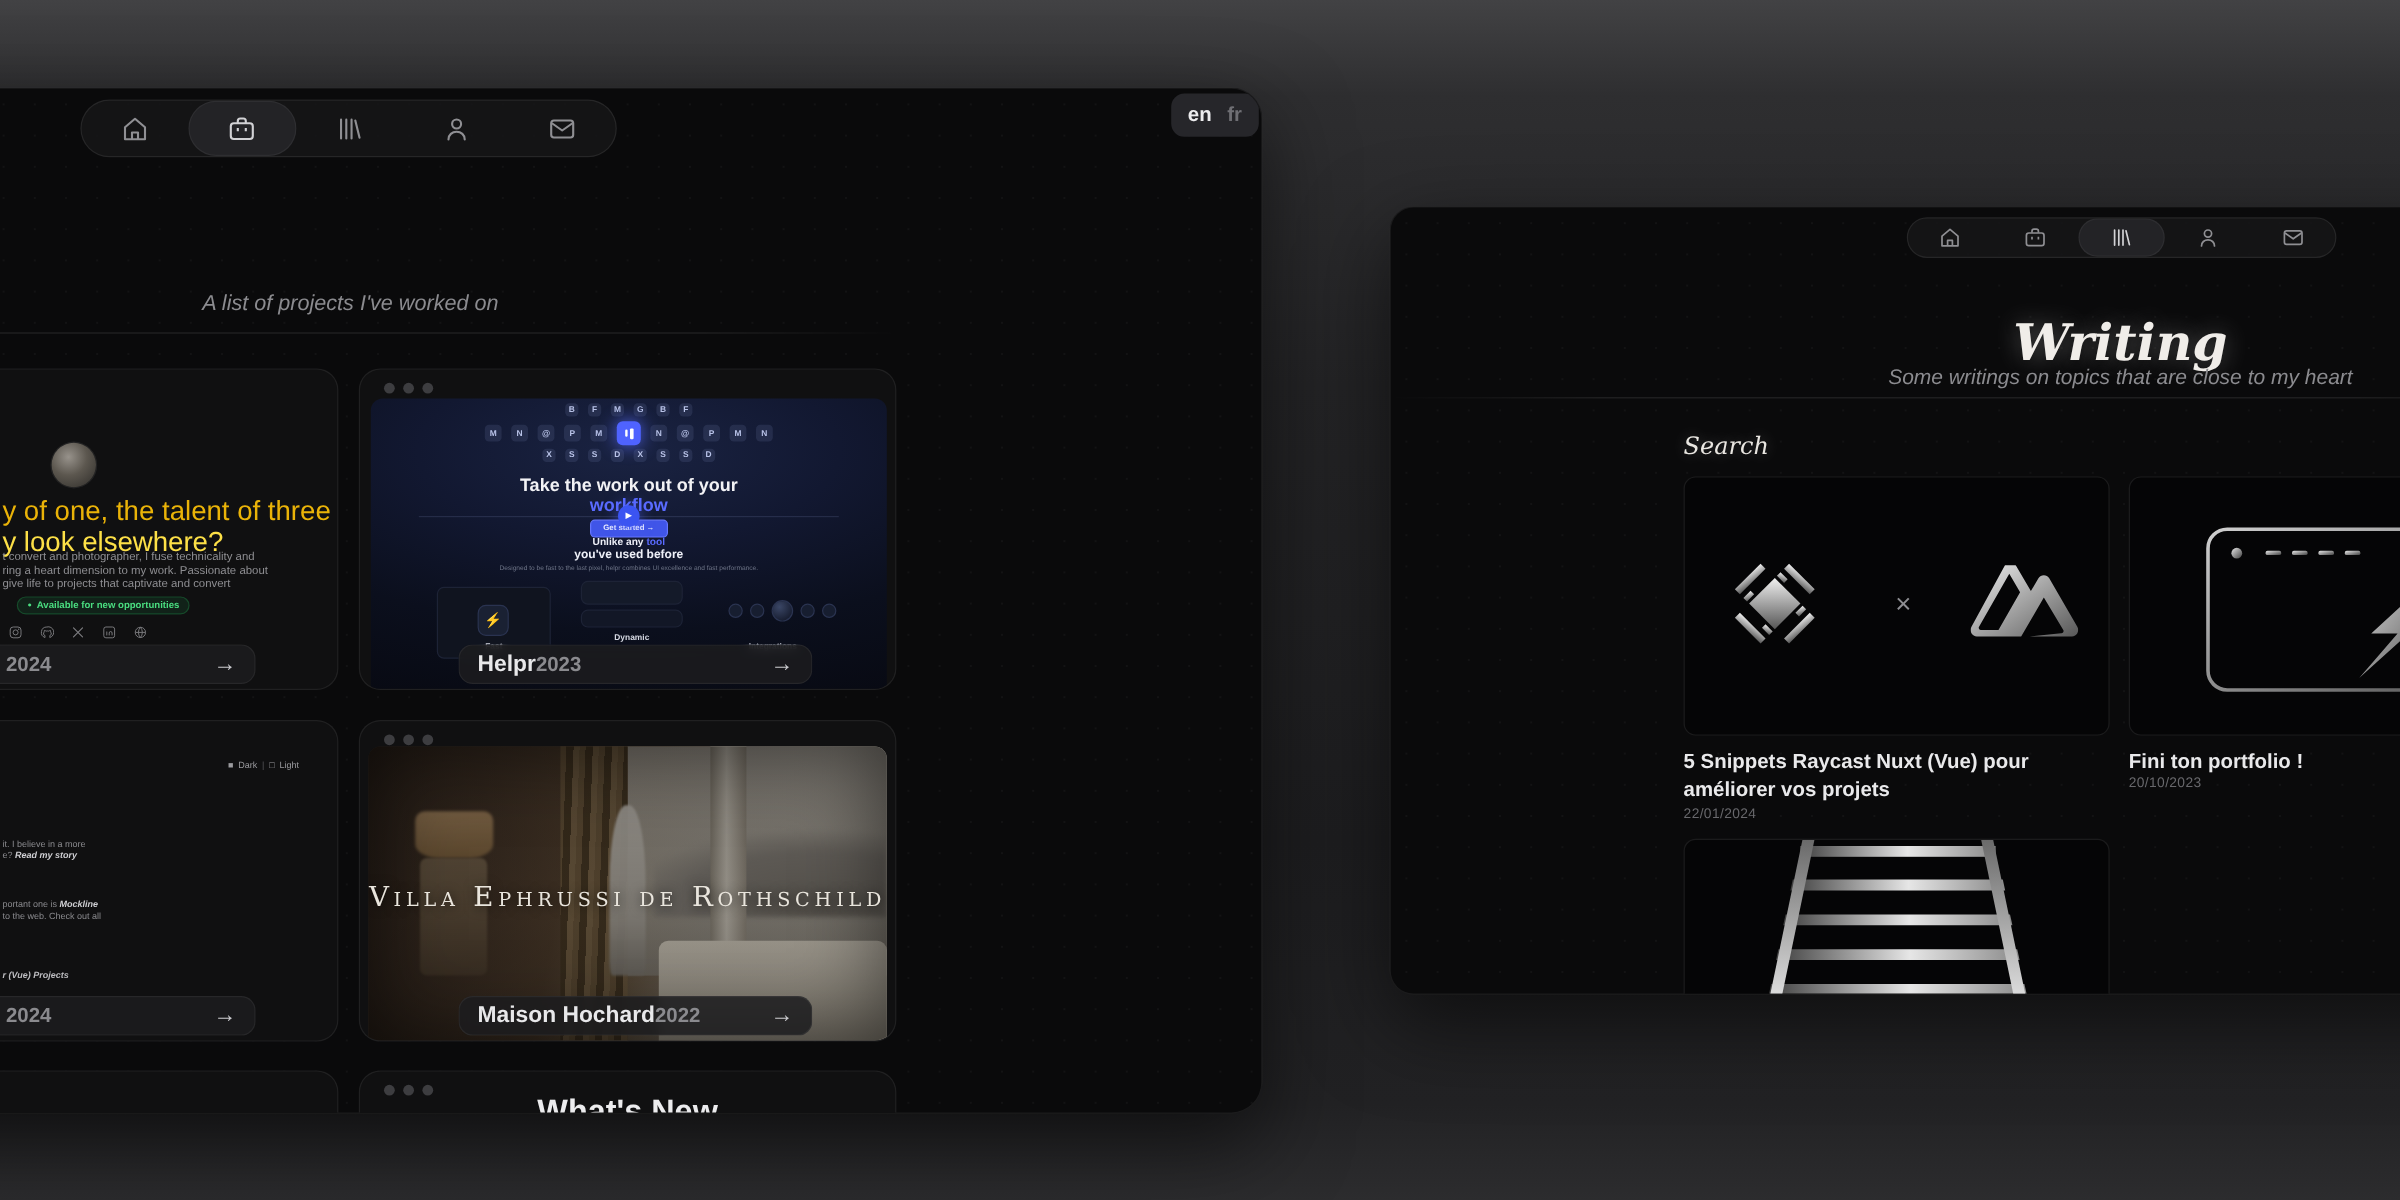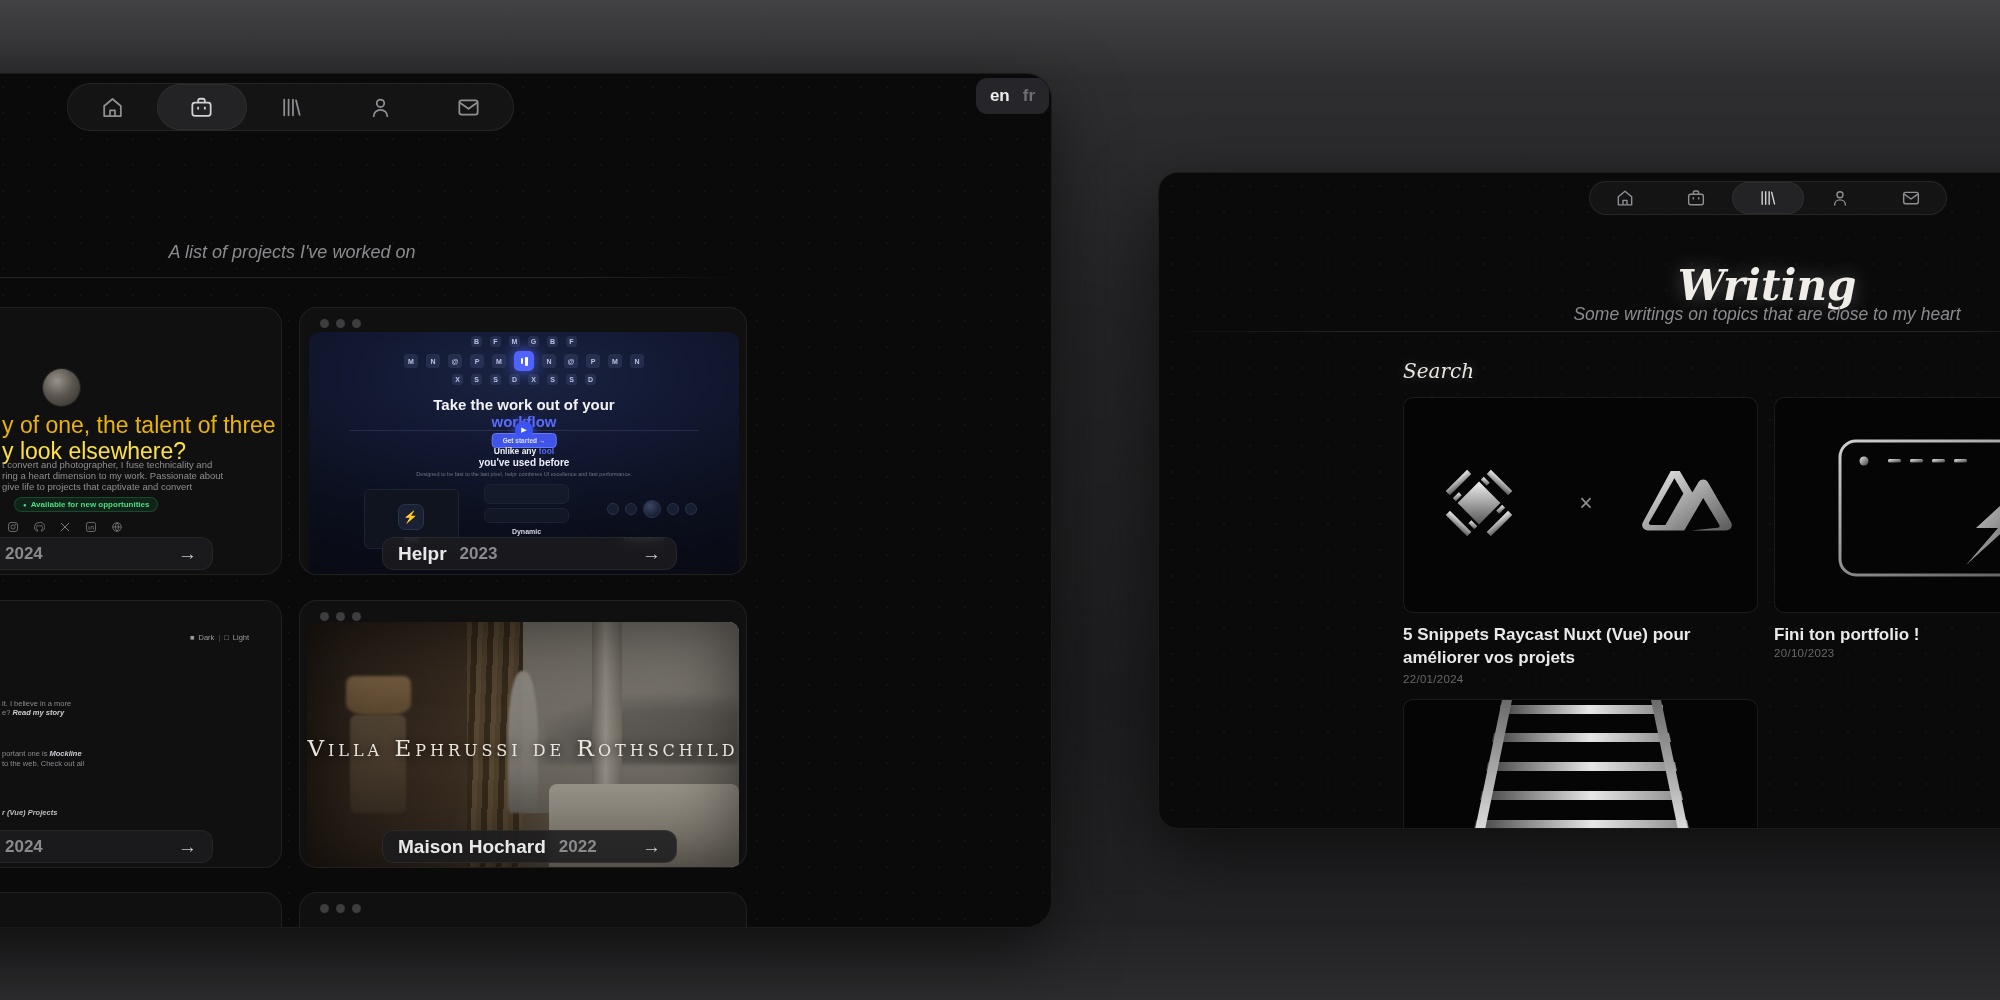--- a/index.html
+++ b/index.html
@@ -44,21 +44,21 @@
 
   
   .card { position:absolute; width:448px; height:268px; background:#101011; border:1px solid rgba(255,255,255,.07);
           border-radius:18px; overflow:hidden; cursor:pointer; }
   .dots { position:absolute; left:20px; top:11px; display:flex; gap:7px; z-index:5; }
   .dots i { width:9px; height:9px; border-radius:50%; background:#3d3d40; }
   .cardbar { position:absolute; left:82px; bottom:4px; width:295px; height:33px; z-index:6;
              background:rgba(28,28,31,.85); border:1px solid rgba(255,255,255,.06); border-radius:12px;
              display:flex; align-items:center; padding:0 15px; backdrop-filter:blur(4px); cursor:pointer; }
   .cardbar .nm { color:#e8e8ea; font-weight:700; font-size:19px; }
-  .cardbar .yr { color:#8a8a8e; font-weight:600; font-size:17px; margin-left:13px; }
+  .cardbar .yr { color:#8a8a8e; font-weight:600; font-size:17px; }
   .cardbar .arrow { margin-left:auto; color:#c9c9cd; font-size:19px; }
   .cardbar.cut { padding-left:86px; }
 
   
   .avatar { position:absolute; left:208px; top:61px; width:37px; height:37px; border-radius:50%;
             background:radial-gradient(circle at 38% 32%, #97928b 0%, #5c574f 45%, #2e2c29 100%);
             box-shadow:0 0 0 1px rgba(255,255,255,.08); }
   .a1h1 { position:absolute; left:167px; top:104px; font-size:23px; font-weight:500; color:#eab308; white-space:nowrap; }
   .a1h2 { position:absolute; left:167px; top:130px; font-size:23px; font-weight:400; color:#fde047; white-space:nowrap; }
   .a1p  { position:absolute; left:167px; top:152px; font-size:9.5px; line-height:10.5px; color:#8e8e92; white-space:nowrap; }
@@ -382,20 +382,21 @@
       </div>
     </article>
 
     <article class="card" style="left:78px; top:818px;"></article>
     <article class="card" style="left:543px; top:818px;">
       <div class="dots">
           <i></i>
           <i></i>
           <i></i>
         </div>
+      <div class="wn-title">What's New</div>
     </article>
   </section>
 
   <section class="window rw">
 
     <nav class="nav">
       <span class="it">
           <svg viewBox="0 0 24 24">
             <use href="#i-home"></use>
           </svg>

